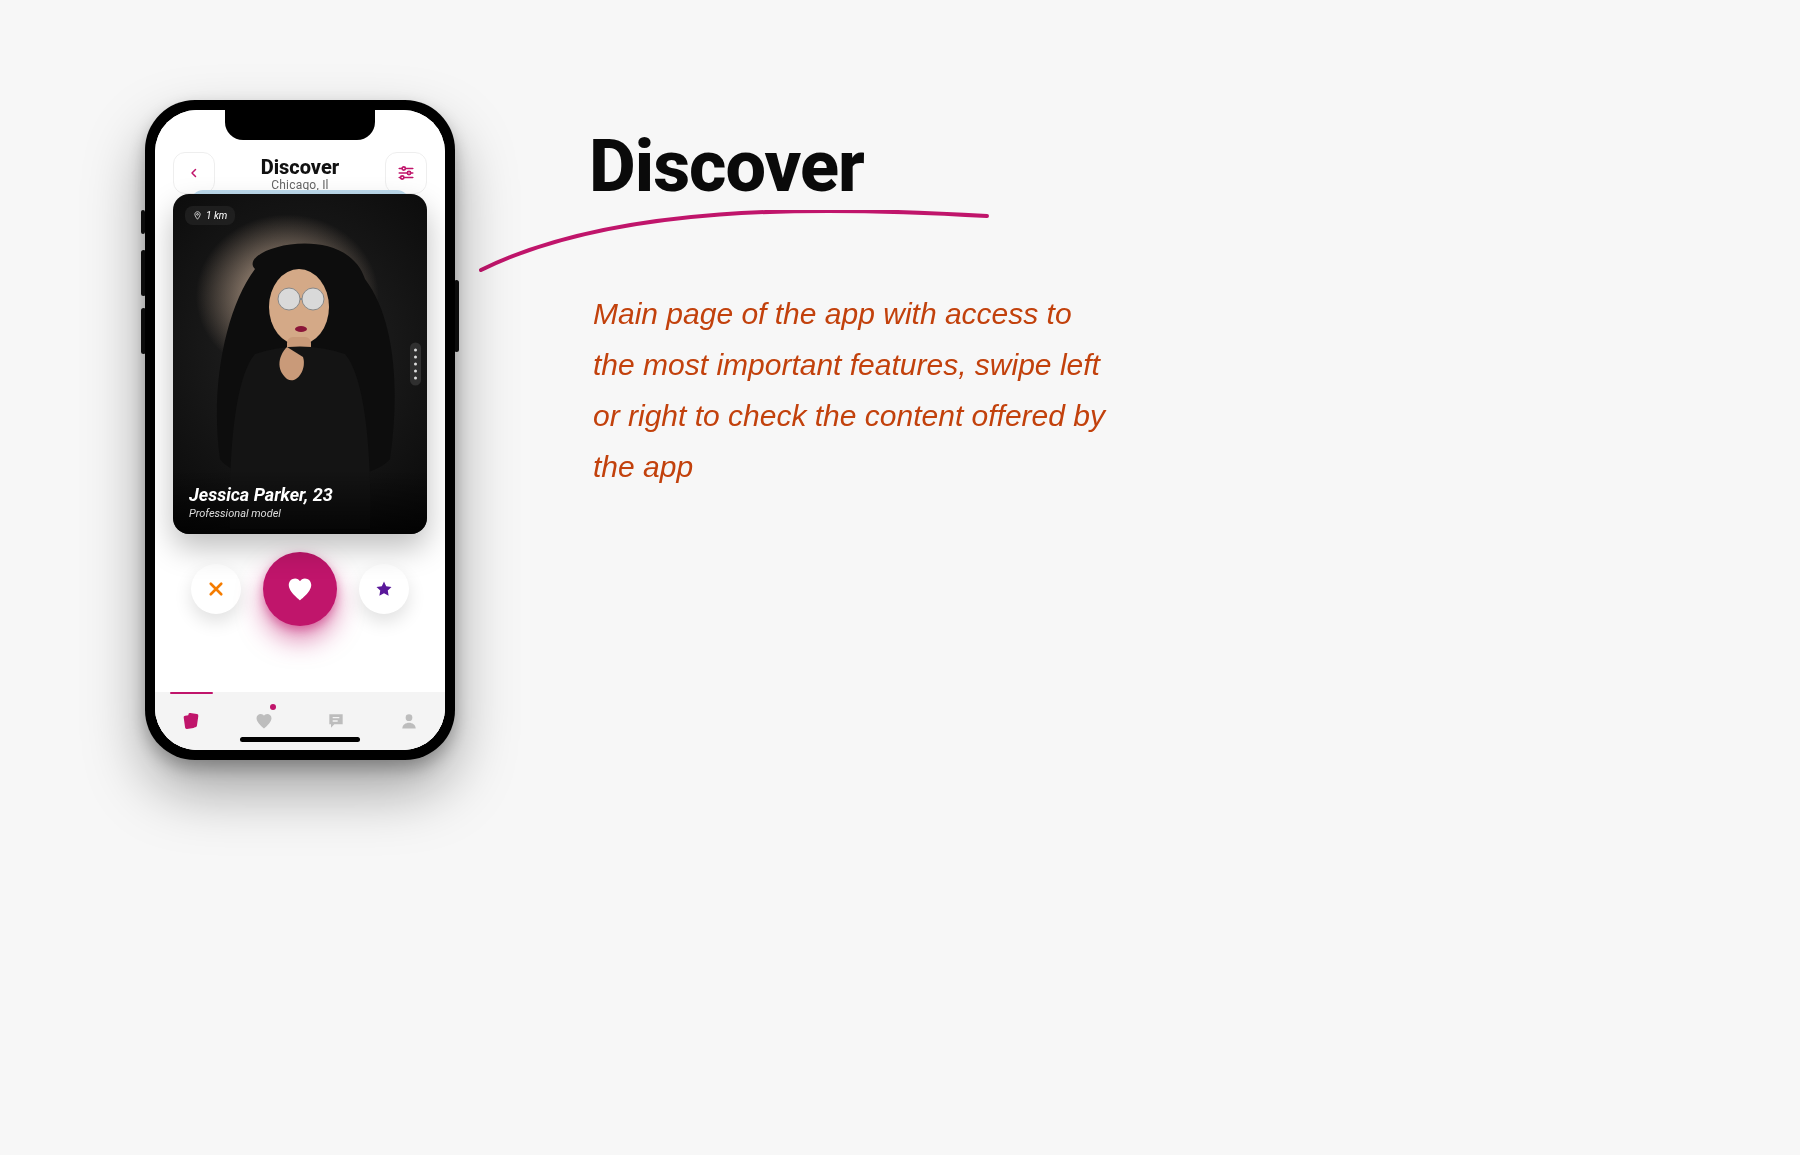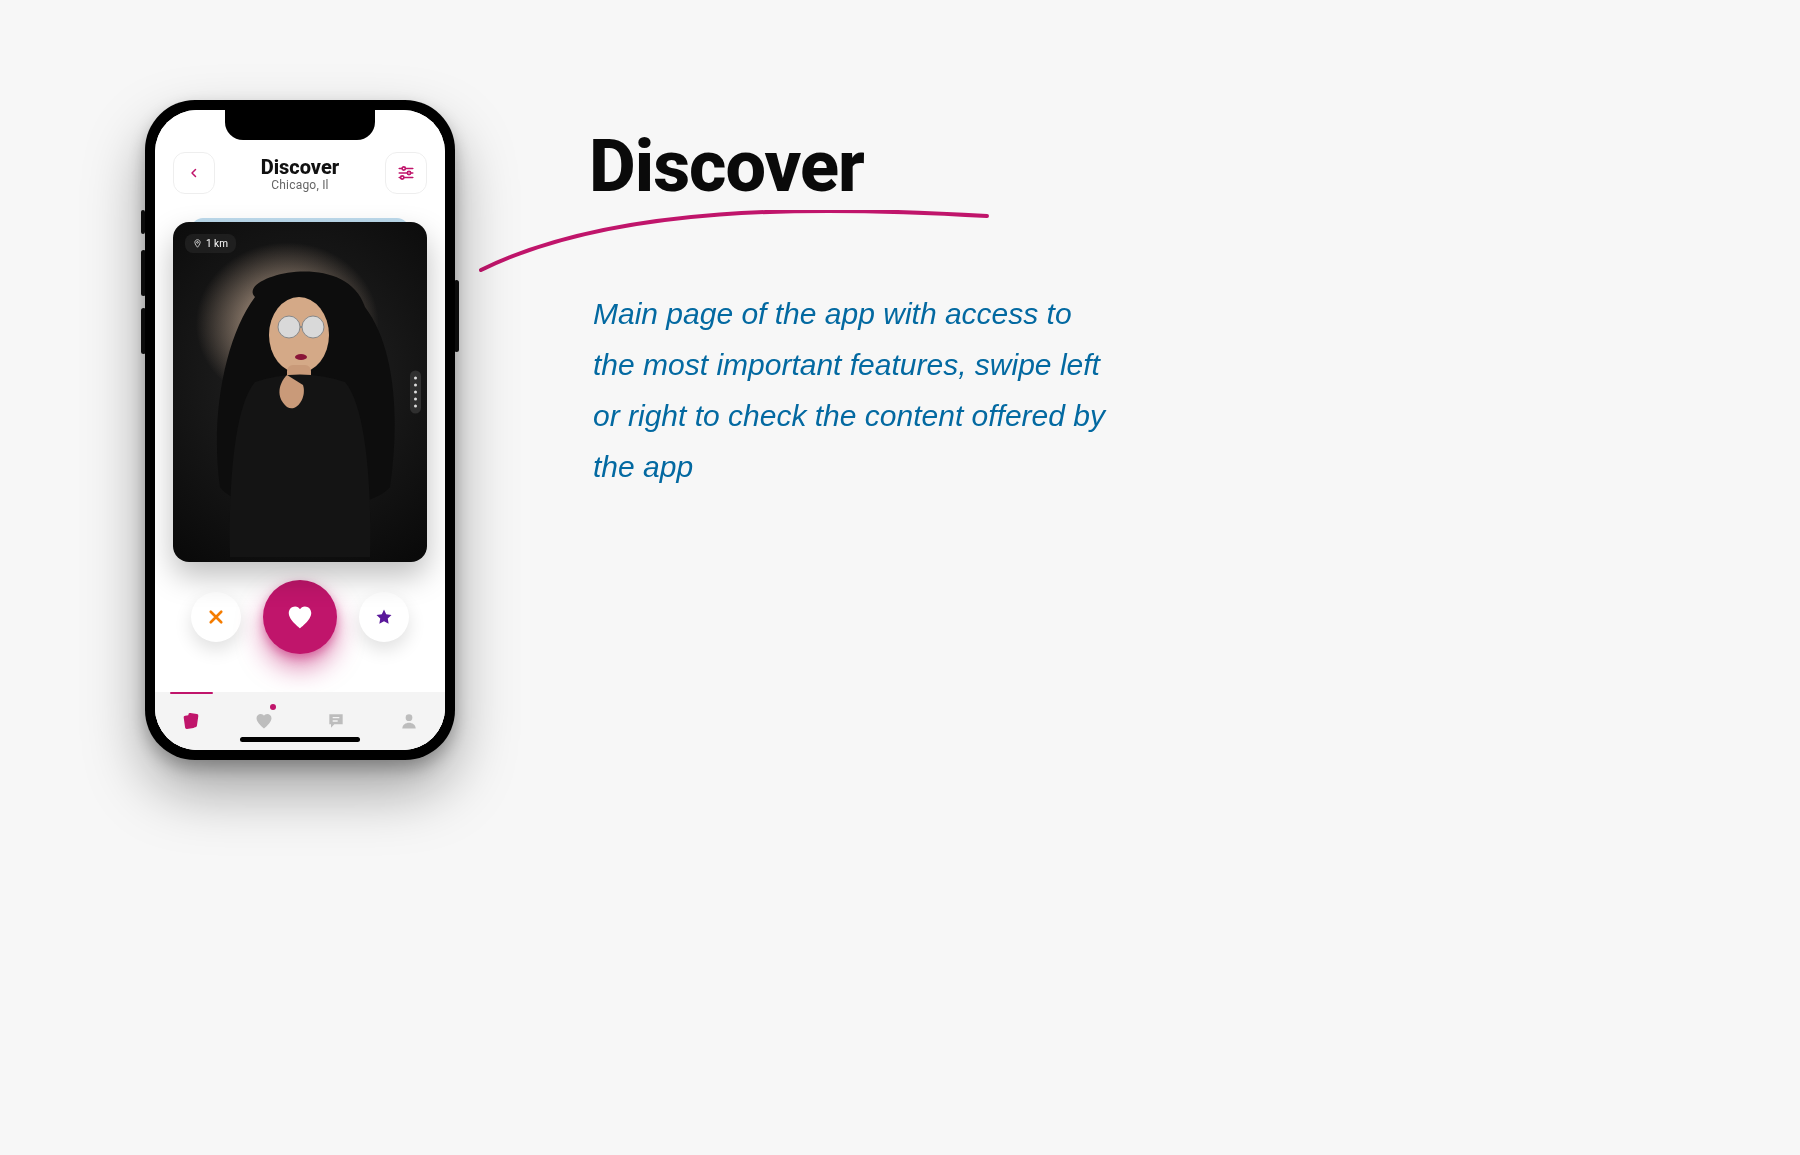--- a/index.html
+++ b/index.html
@@ -25,21 +25,21 @@
     left: 475px; top: 210px;
     width: 520px; height: 80px;
     pointer-events: none;
   }
   .blurb {
     position: absolute;
     left: 593px; top: 288px;
     width: 520px;
     font-size: 30px;
     line-height: 1.7;
-    color: #0369a1;
+    color: #c2410c;
     font-style: italic;
     font-family: "Segoe UI", Helvetica, Arial, sans-serif;
   }
 
   
   .phone {
     position: absolute;
     left: 145px; top: 100px;
     width: 310px; height: 660px;
   }
@@ -101,22 +101,23 @@
   .app-title-wrap { text-align: center; }
   .app-title {
     font-weight: 800; font-size: 20px; color:#111;
   }
   .app-subtitle {
     font-size: 12px; color:#666; margin-top:-1px; letter-spacing:.2px;
   }
 
   .card-area {
     position: relative;
-    margin: 28px 18px 0;
+    margin: 0 18px 0;
     flex: 0 0 auto;
+    font-style: italic;
   }
   .card-behind {
     position: absolute;
     top: -4px; left: 18px; right: 18px; height: 40px;
     background: linear-gradient(180deg,#bfdcee,#9ec9e3);
     border-radius: 12px;
     z-index: 0;
   }
   .card {
     position: relative; z-index:1;
@@ -275,20 +276,24 @@
           </div>
 
           <div class="dots">
             <span></span>
               <span></span>
               <span></span>
               <span></span>
               <span></span>
           </div>
 
+          <div class="card-footer">
+            <div class="card-name">Jessica Parker, 23</div>
+            <div class="card-sub">Professional model</div>
+          </div>
         </div>
       </div>
 
       <div class="actions">
         <div class="round small">
           <svg width="18" height="18" viewBox="0 0 24 24">
             <path d="M5 5 L19 19 M19 5 L5 19" stroke="#f57c00" stroke-width="3.5" stroke-linecap="round"></path>
           </svg>
         </div>
         <div class="round big">

